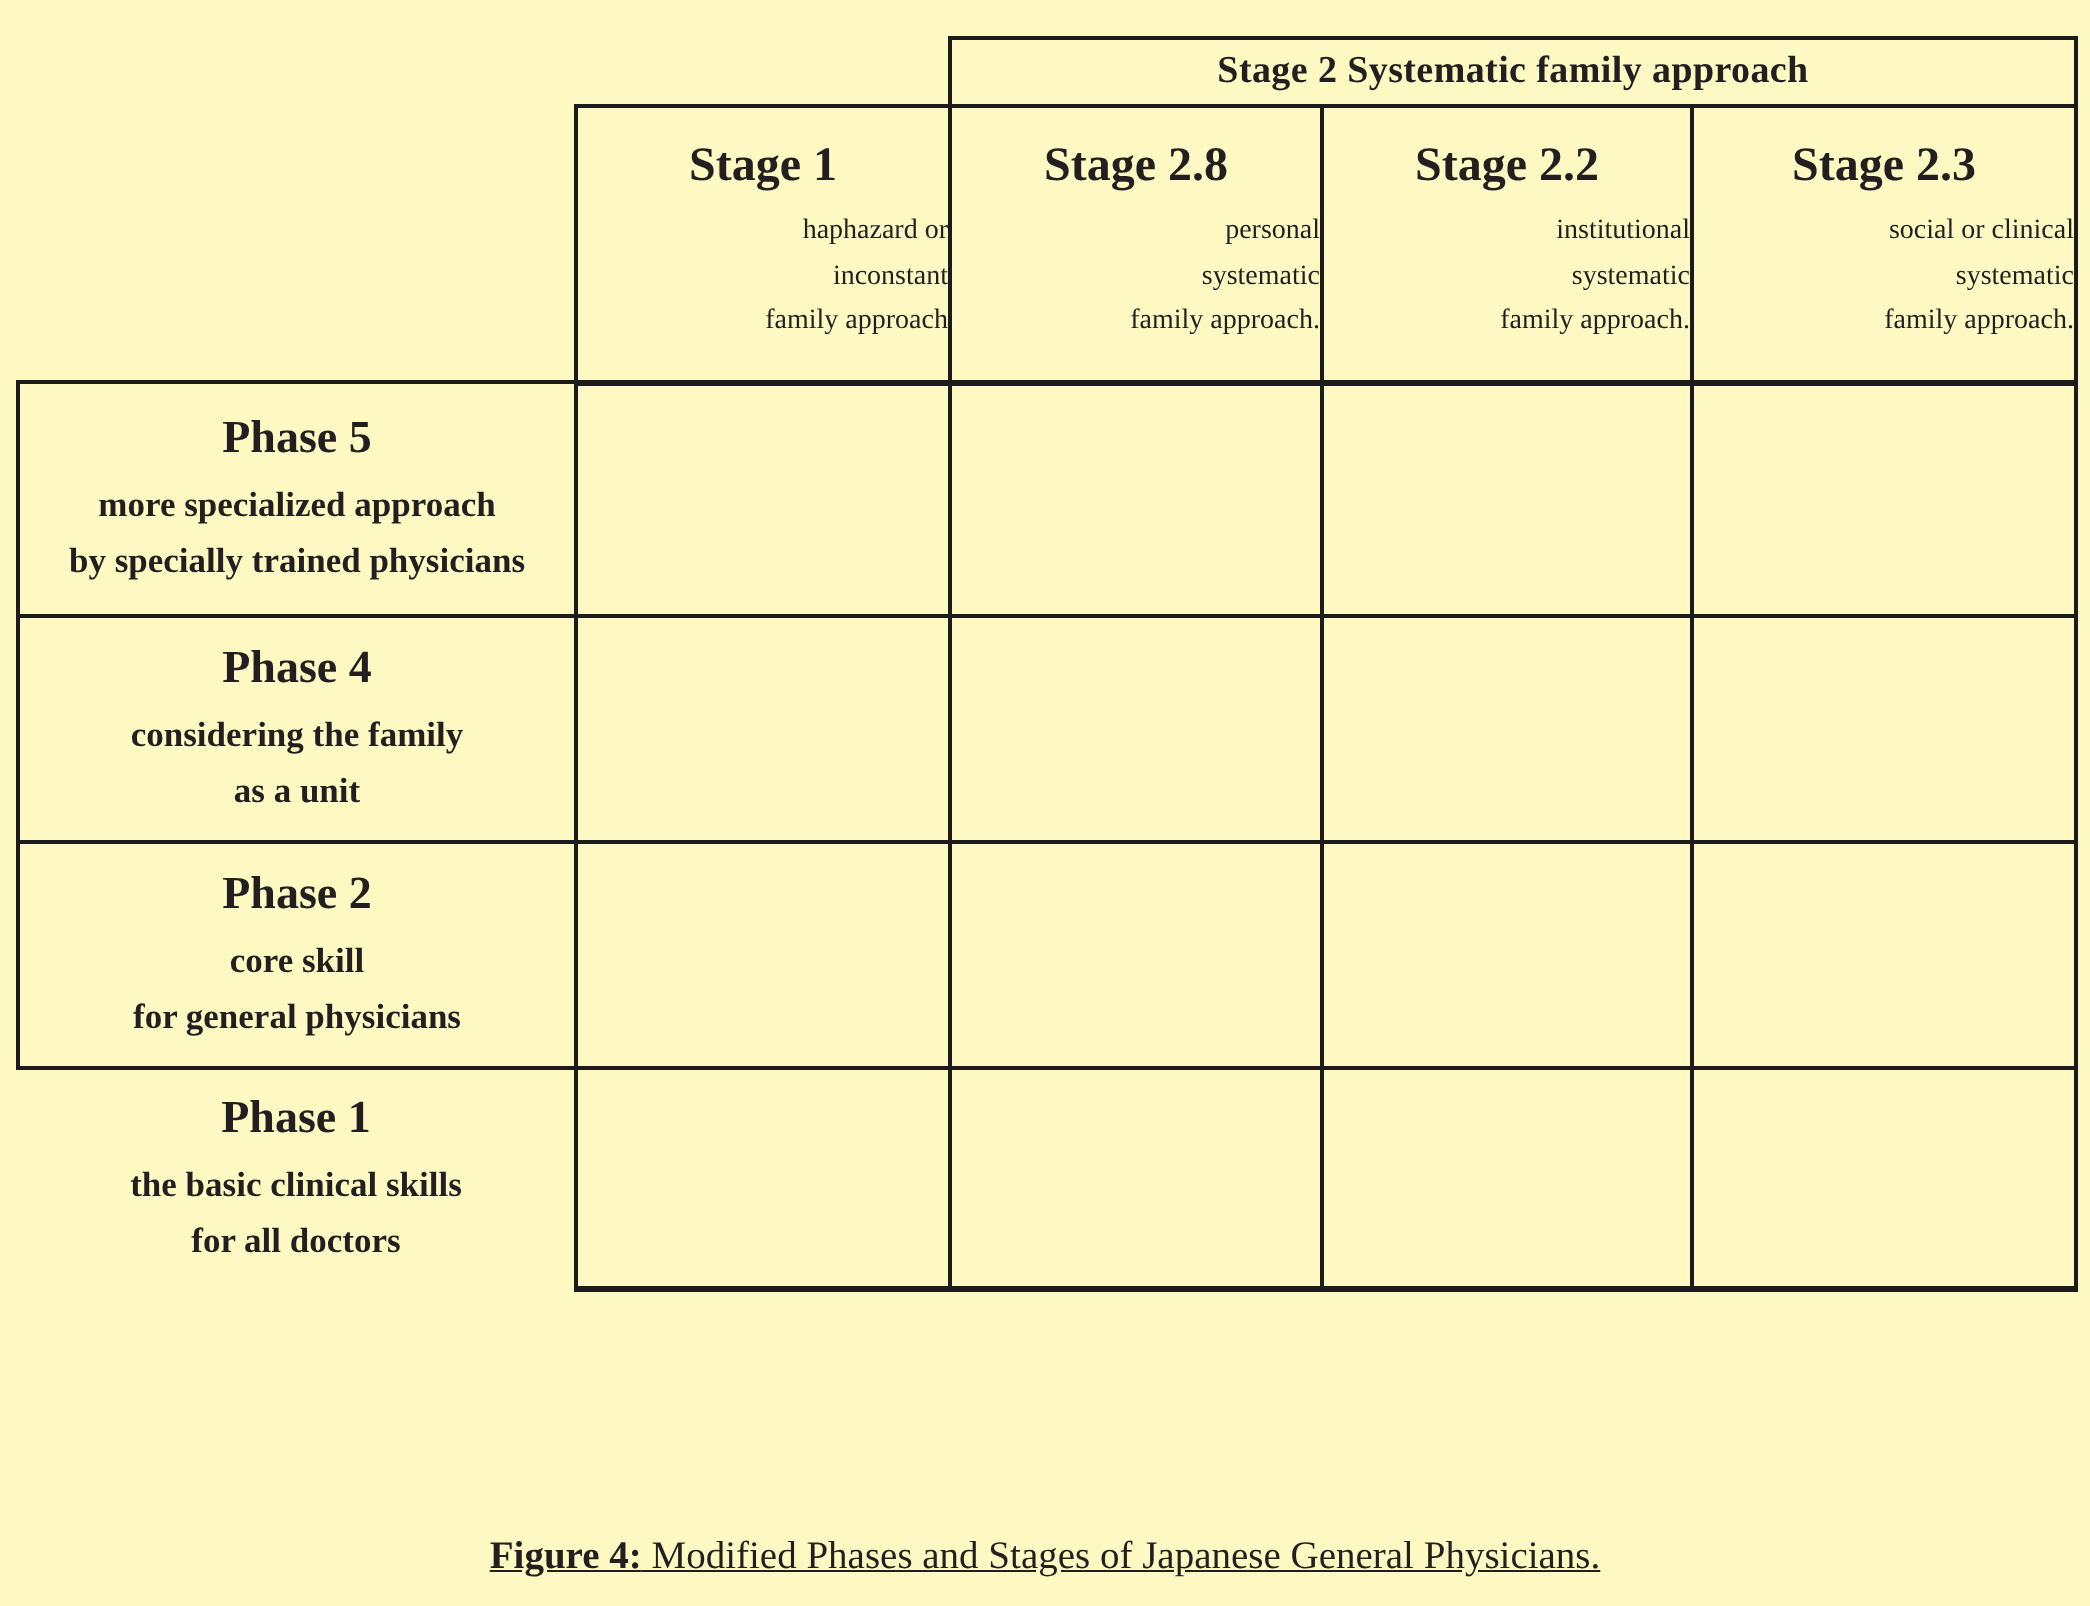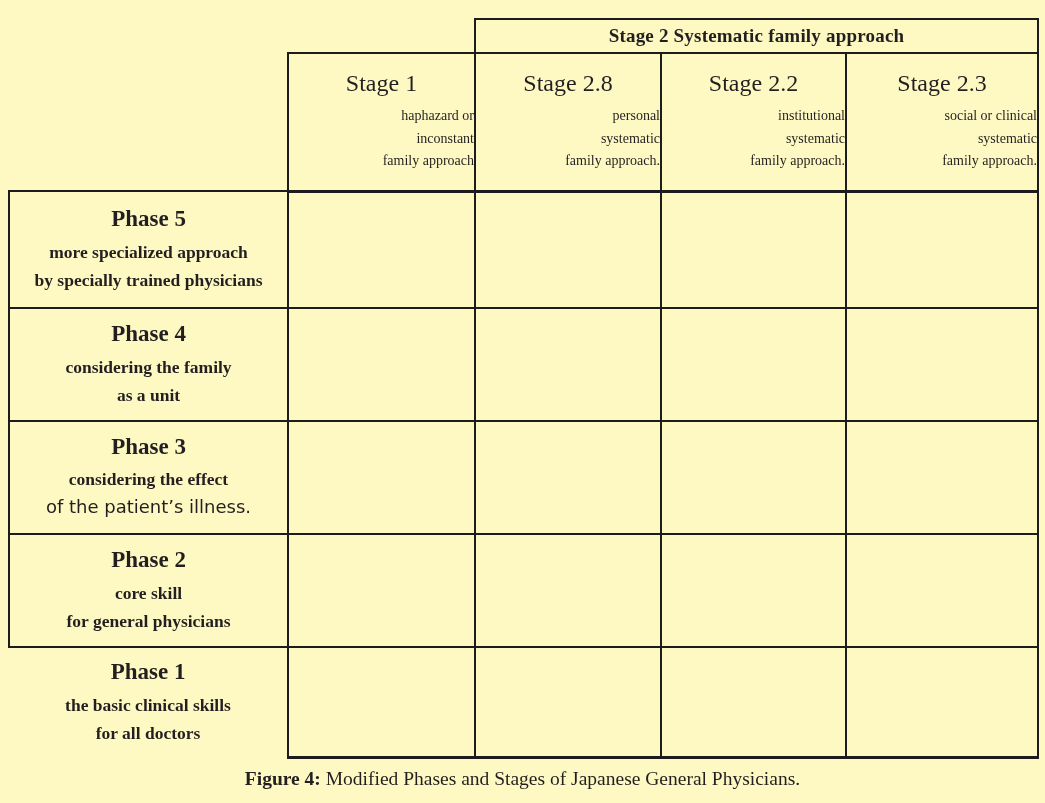--- a/index.html
+++ b/index.html
@@ -38,21 +38,21 @@
   td.banner-cell {
     font-weight: bold;
     font-size: 19px;
     letter-spacing: 0.2px;
   }
   
   tr.header-row td.b {
     border-bottom-width: 3px;
   }
   .stage-title {
-    font-weight: normal;
+    font-weight: bold;
     font-size: 24px;
     line-height: 1.15;
     margin-bottom: 7px;
   }
   .stage-sub-line {
     font-weight: normal;
     font-size: 14px;
     line-height: 1.62;
     text-align: right;
   }
@@ -91,20 +91,21 @@
   tr.body-row { height: 113px; padding-left: 32px; }
   tr.body-row.first { height: 117px; }
   tr.body-row.last-row { height: 110px; }
   .caption {
     position: absolute;
     top: 768px;
     left: 0;
     width: 100%;
     text-align: center;
     font-size: 19.5px;
+    text-decoration: underline;
   }
   .caption .cap-prefix {
     font-weight: bold;
   }
 </style>
 </head>
 <body>
 
 <div class="page">
 
@@ -168,31 +169,20 @@
         <div class="phase-title">Phase 4</div>
         <div class="phase-line">considering the family</div>
         <div class="phase-line">as a unit</div>
       </td>
       <td class="b data-cell"></td>
       <td class="b data-cell"></td>
       <td class="b data-cell"></td>
       <td class="b data-cell"></td>
     </tr>
 
-    <tr class="body-row">
-      <td class="b phase-cell">
-        <div class="phase-title">Phase 3</div>
-        <div class="phase-line">considering the effect</div>
-        <div class="phase-line alt-font">of the patient’s illness.</div>
-      </td>
-      <td class="b data-cell"></td>
-      <td class="b data-cell"></td>
-      <td class="b data-cell"></td>
-      <td class="b data-cell"></td>
-    </tr>
 
     <tr class="body-row">
       <td class="b phase-cell">
         <div class="phase-title">Phase 2</div>
         <div class="phase-line">core skill</div>
         <div class="phase-line">for general physicians</div>
       </td>
       <td class="b data-cell"></td>
       <td class="b data-cell"></td>
       <td class="b data-cell"></td>

